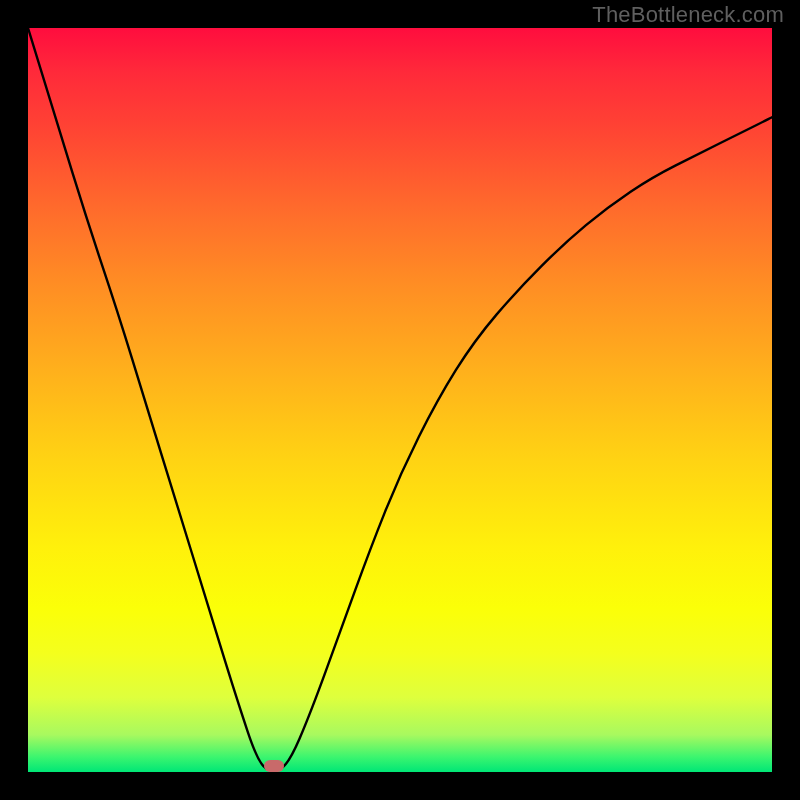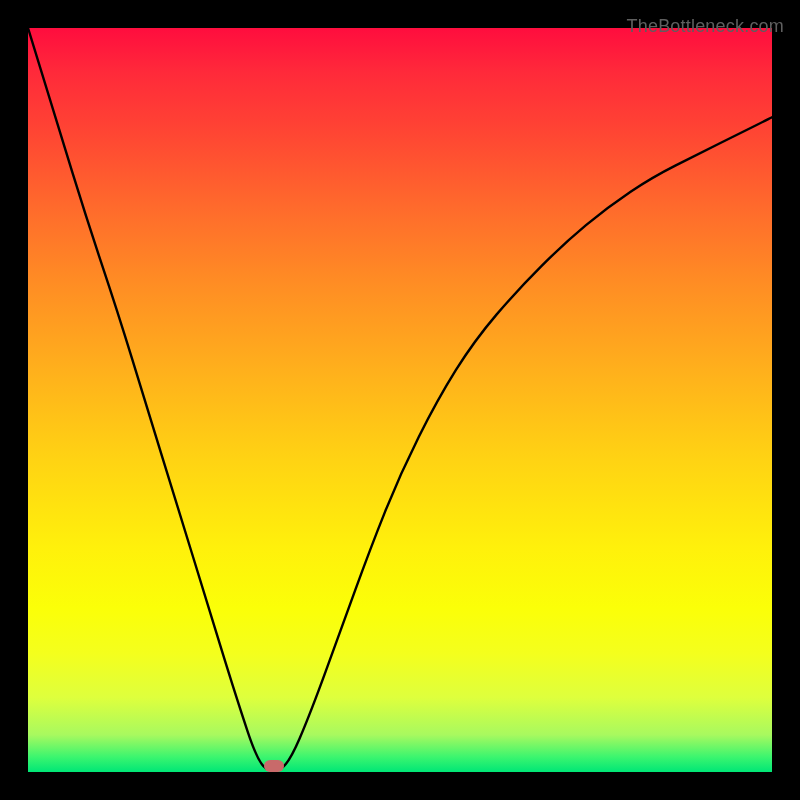--- a/index.html
+++ b/index.html
@@ -5,24 +5,24 @@
   * { margin: 0; padding: 0; box-sizing: border-box; }
   html, body { width: 800px; height: 800px; overflow: hidden; background: #000; }
   .frame {
     position: relative;
     width: 800px;
     height: 800px;
     background: #000;
   }
   .watermark {
     position: absolute;
-    top: 16px;
+    top: 2px;
     right: 16px;
     font-family: Arial, Helvetica, sans-serif;
-    font-size: 18px;
+    font-size: 22px;
     font-weight: 500;
     color: #5f5f5f;
     letter-spacing: 0.2px;
     z-index: 5;
   }
   .plot-area {
     position: absolute;
     left: 28px;
     top: 28px;
     width: 744px;   

